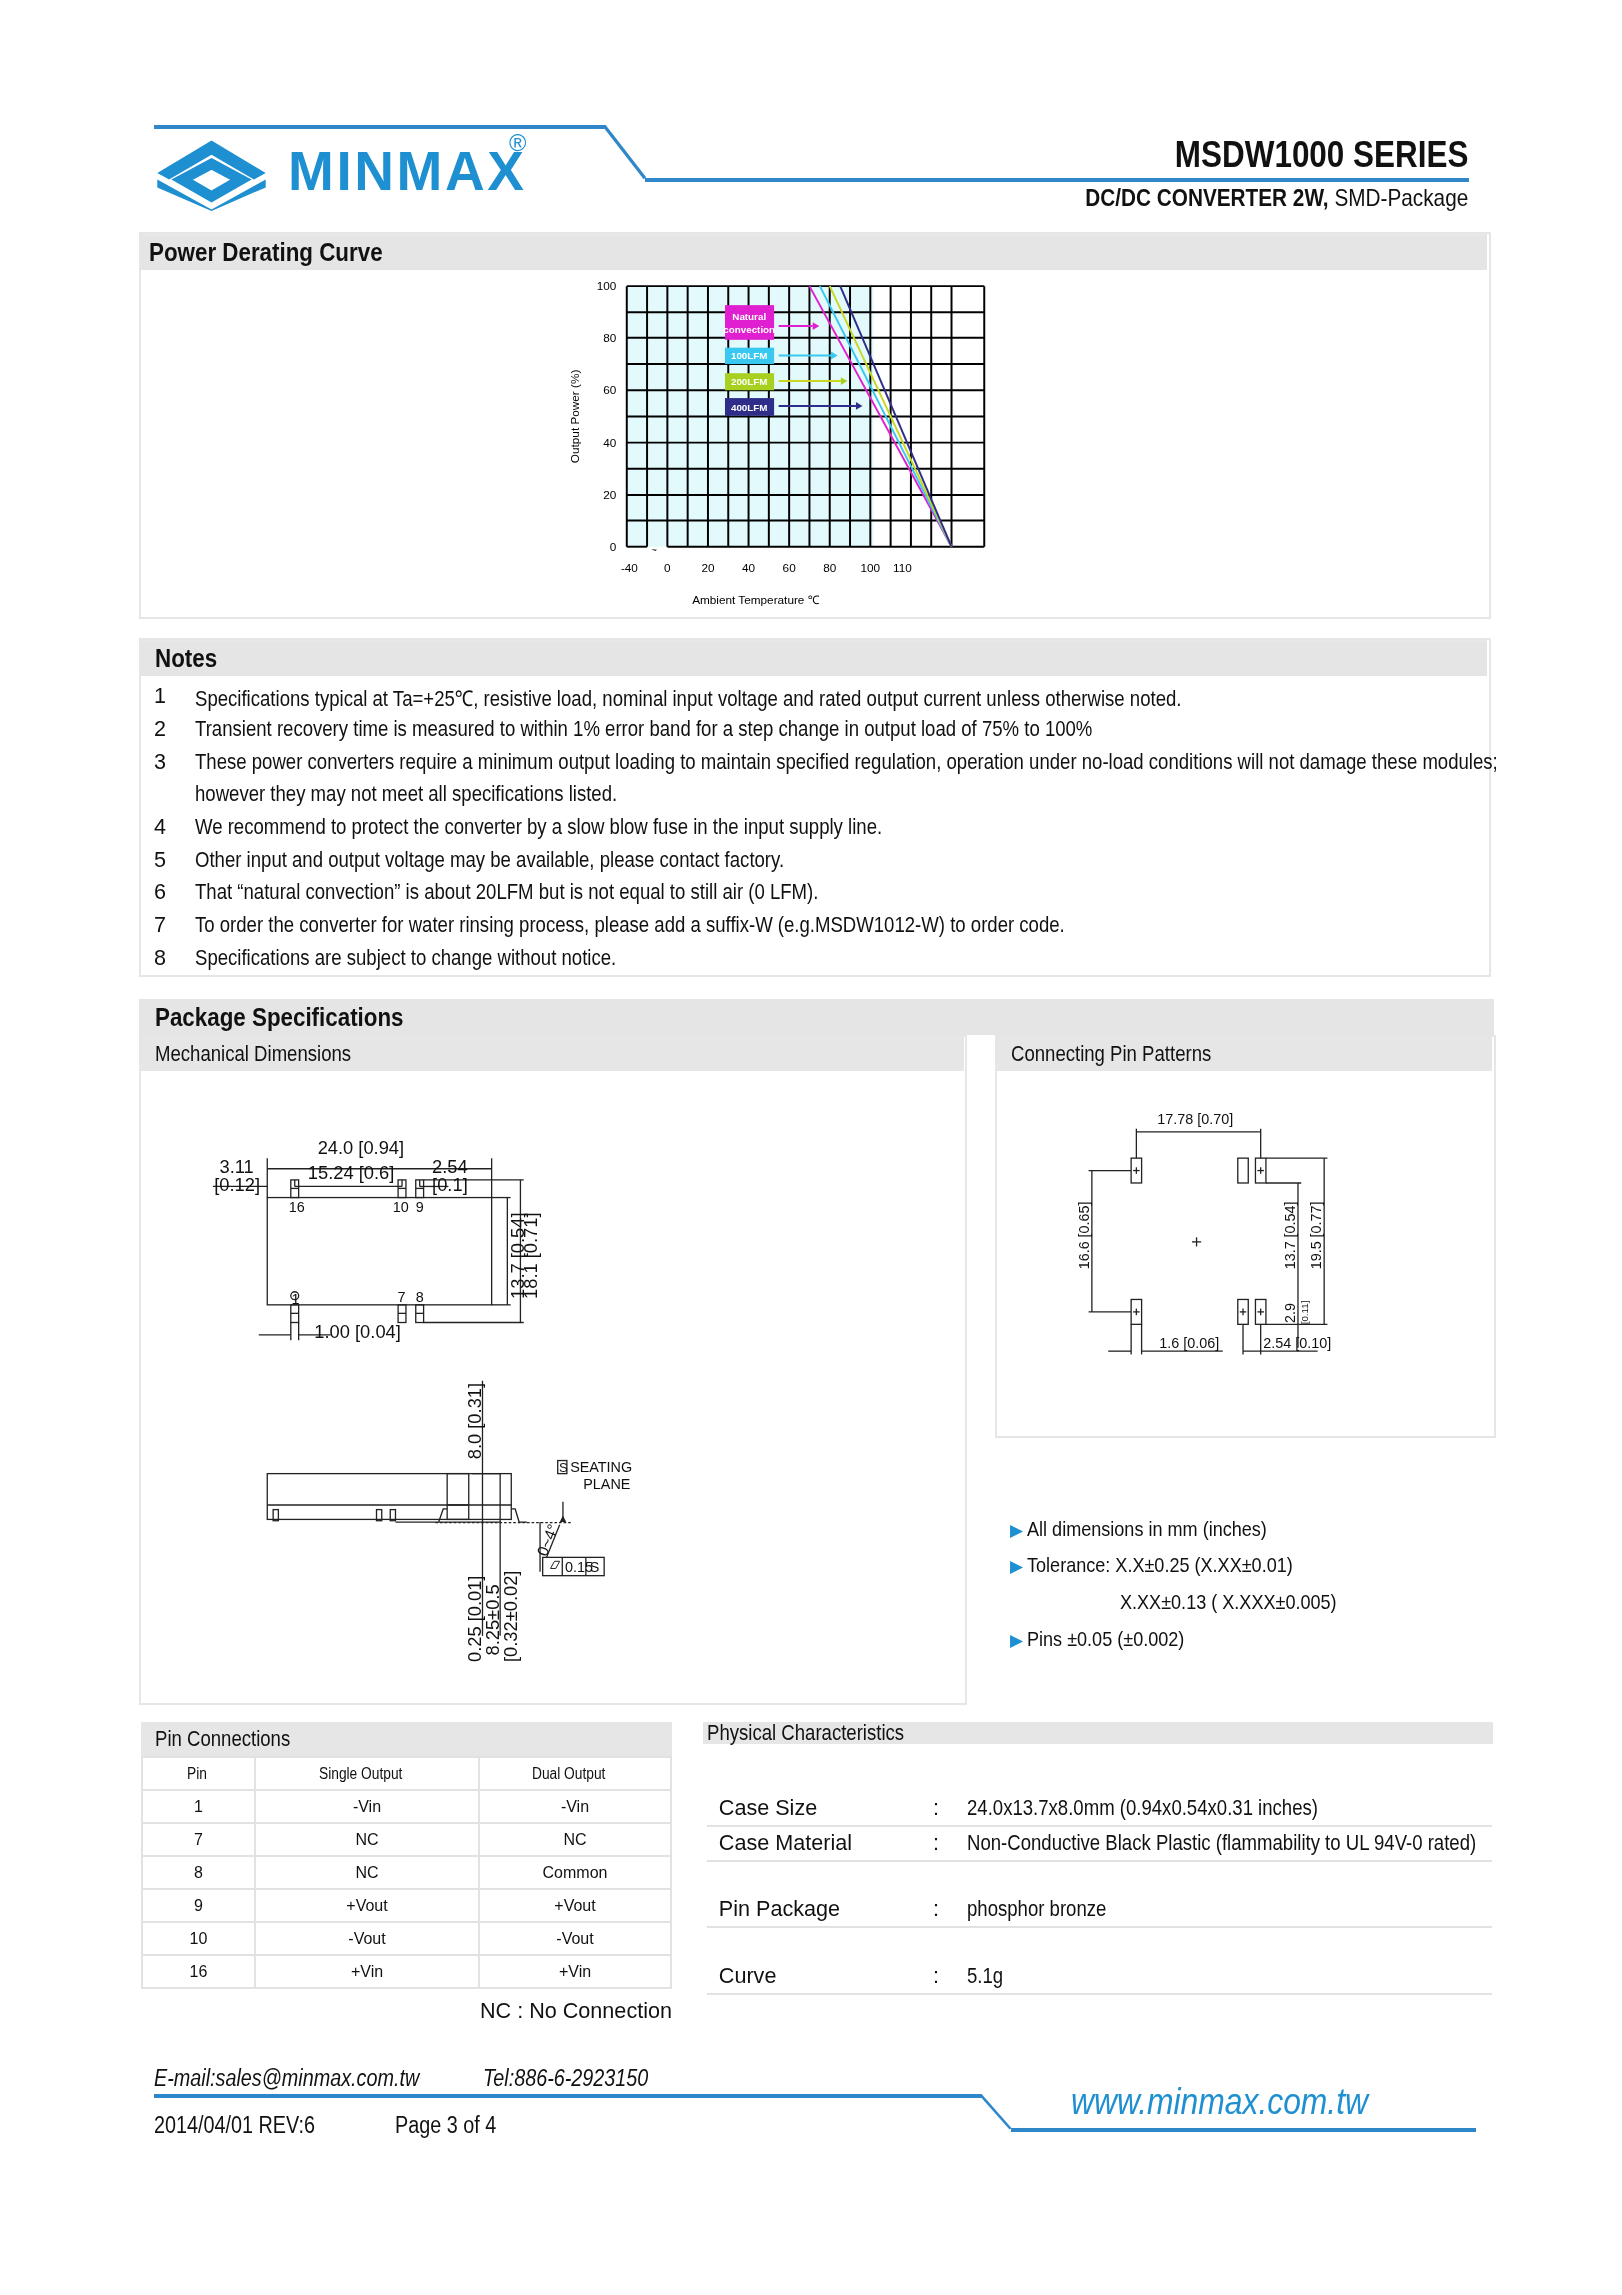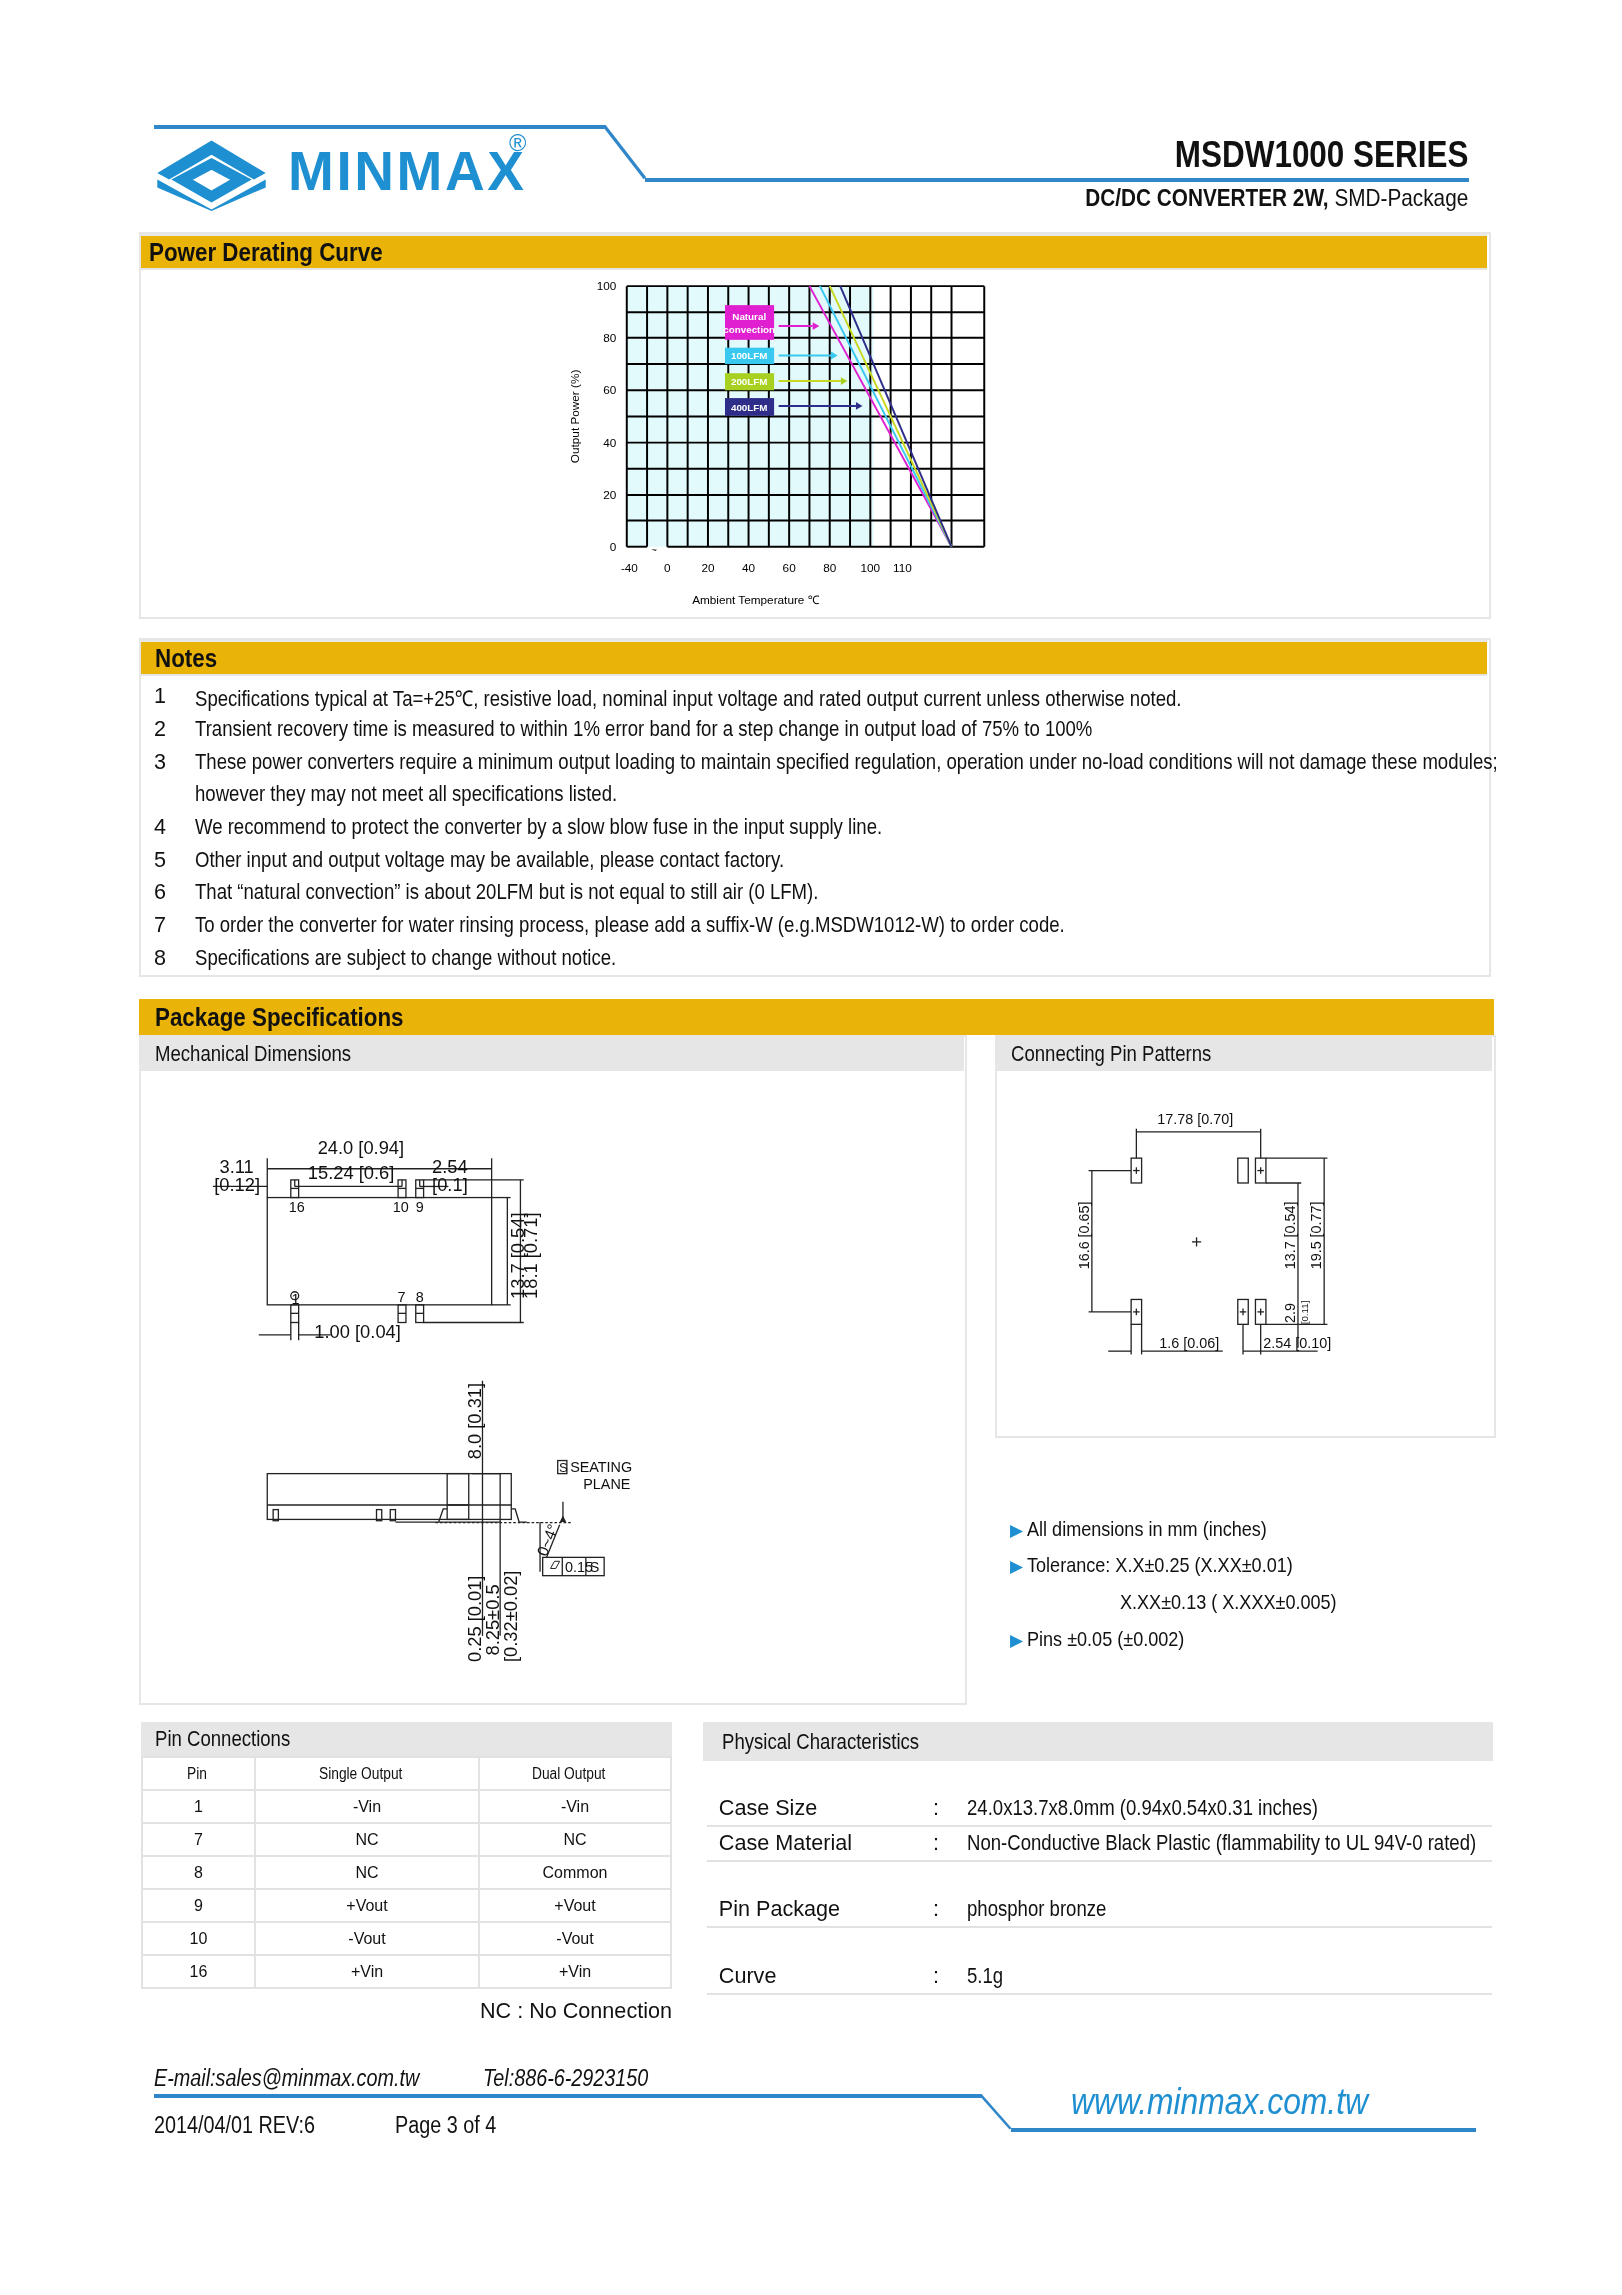--- a/index.html
+++ b/index.html
@@ -7,21 +7,21 @@
   .abs{position:absolute;}
   
   .hdr-line{position:absolute;height:3.9px;background:#2f86c8;}
   .logo-text{position:absolute;left:288px;top:139px;font-size:55px;font-weight:bold;color:#1e8fd0;letter-spacing:2.6px;font-family:"Liberation Sans",sans-serif;}
   .reg{position:absolute;left:509px;top:130px;font-size:23.6px;color:#1e8fd0;}
   .series{position:absolute;right:154px;top:134px;font-size:37px;font-weight:bold;transform:scaleX(0.85);transform-origin:right;}
   .subtitle{position:absolute;right:154px;top:185px;font-size:23.6px;transform:scaleX(0.88);transform-origin:right;}
   .subtitle b{font-weight:bold;}
   
   .sec-box{position:absolute;border:2px solid #e6e6e6;background:#fff;}
-  .sec-head{position:absolute;background:#eab308;border-top:2px solid #e8e8e8;border-bottom:2.6px solid #e4e4e4;font-weight:bold;font-size:26px;padding-left:7.9px;box-sizing:border-box;display:flex;align-items:center;transform-origin:left;}
+  .sec-head{position:absolute;background:#e5e5e5;border-top:2px solid #e8e8e8;border-bottom:2.6px solid #e4e4e4;font-weight:bold;font-size:26px;padding-left:7.9px;box-sizing:border-box;display:flex;align-items:center;transform-origin:left;}
   .sub-head{position:absolute;background:#e6e6e6;font-size:21.6px;padding-left:14.4px;box-sizing:border-box;display:flex;align-items:center;}
   .cond{display:inline-block;transform:scaleX(0.86);transform-origin:left;white-space:nowrap;}
   
   .note-row{position:absolute;left:154px;font-size:21.6px;white-space:nowrap;}
   .note-row .num{position:absolute;left:0;}
   .note-row .txt{position:absolute;left:41px;transform:scaleX(0.86);transform-origin:left;}
   
   table.pins{position:absolute;left:141px;top:1756px;width:531px;border-collapse:collapse;font-size:16px;}
   table.pins td{border:2px solid #e2e2e2;text-align:center;height:31px;padding:0;}
   .phys-row{position:absolute;left:707px;width:785px;font-size:21.6px;border-bottom:2.6px solid #e2e2e2;height:34px;}
@@ -390,21 +390,21 @@
       </tr>
   <tr>
         <td>16</td>
         <td>+Vin</td>
         <td>+Vin</td>
       </tr>
 </tbody>
   </table>
 <div class="abs" style="left:141px;top:1998px;width:531px;text-align:right;font-size:21.6px;"><span>NC : No Connection</span></div>
 
-<div class="sub-head" style="left:703px;top:1722px;width:790px;height:39px;padding-left:19px;">
+<div class="sub-head" style="left:703px;top:1722px;width:790px;height:22px;padding-left:4px;">
     <span class="cond">Physical Characteristics</span>
   </div>
 <div class="phys-row" style="top:1759px;margin-top:32px;">
     <span style="left:11.8px">Case Size</span>
     <span style="left:226px">:</span>
     <span style="left:260px" class="cond">24.0x13.7x8.0mm (0.94x0.54x0.31 inches)</span>
   </div>
 <div class="phys-row" style="top:1826px;">
     <span style="left:11.8px">Case Material</span>
     <span style="left:226px">:</span>

